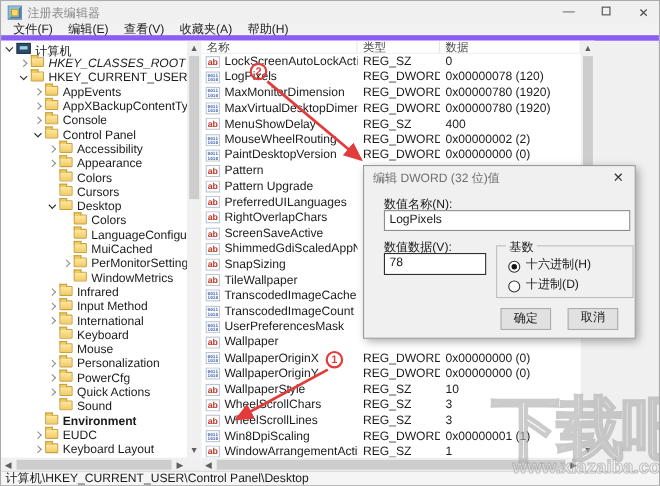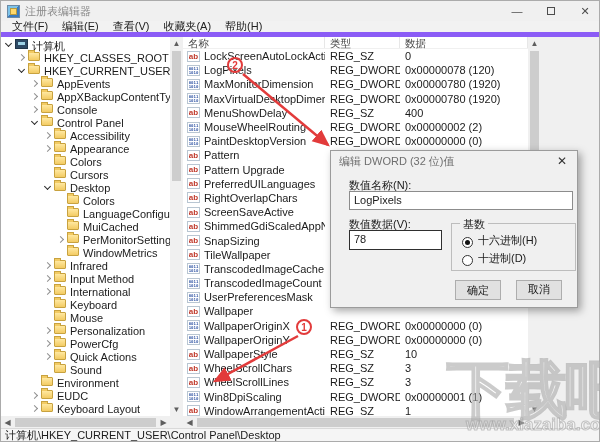--- a/index.html
+++ b/index.html
@@ -114,21 +114,21 @@
       <div class="menu-item">帮助(H)</div>
     </div>
 
   <div class="tree-pane">
     <div class="tree-inner">
         <div class="trow" style="padding-left: 2px;">
           <span class="twisty expanded"></span>
           <span class="ic-computer"></span>
           <span class="tlabel">计算机</span>
         </div>
-        <div class="trow" style="padding-left: 15px;">
+        <div class="trow" style="padding-left: 15px; font-style: italic;">
           <span class="twisty collapsed"></span>
           <span class="ic-folder"></span>
           <span class="tlabel">HKEY_CLASSES_ROOT</span>
         </div>
         <div class="trow" style="padding-left: 15px;">
           <span class="twisty expanded"></span>
           <span class="ic-folder"></span>
           <span class="tlabel">HKEY_CURRENT_USER</span>
         </div>
         <div class="trow" style="padding-left: 28px;">
@@ -239,21 +239,21 @@
         <div class="trow" style="padding-left: 41px;">
           <span class="twisty collapsed"></span>
           <span class="ic-folder"></span>
           <span class="tlabel">Quick Actions</span>
         </div>
         <div class="trow" style="padding-left: 41px;">
           <span class="twisty none"></span>
           <span class="ic-folder"></span>
           <span class="tlabel">Sound</span>
         </div>
-        <div class="trow" style="padding-left: 28px;">
+        <div class="trow" style="padding-left: 28px; font-weight: bold;">
           <span class="twisty none"></span>
           <span class="ic-folder"></span>
           <span class="tlabel">Environment</span>
         </div>
         <div class="trow" style="padding-left: 28px;">
           <span class="twisty collapsed"></span>
           <span class="ic-folder"></span>
           <span class="tlabel">EUDC</span>
         </div>
         <div class="trow" style="padding-left: 28px;">

